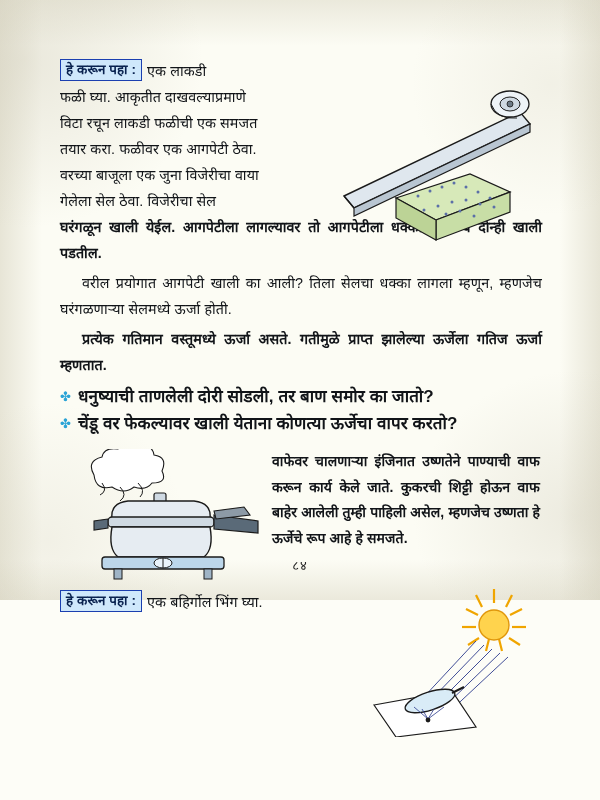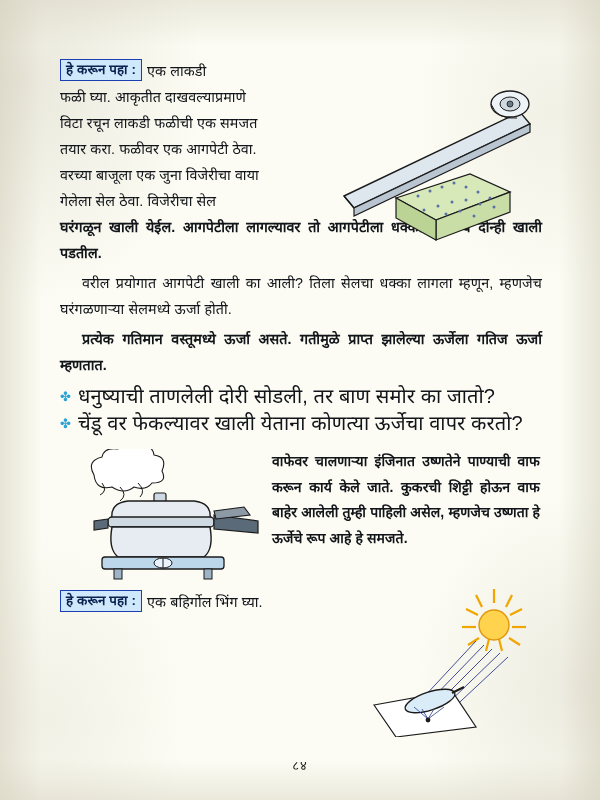--- a/index.html
+++ b/index.html
@@ -9,21 +9,21 @@
   body {
     width: 600px;
     height: 800px;
     background: #fdfdf7;
     font-family: "Liberation Sans", sans-serif;
     overflow: hidden;
   }
   .page {
     position: relative;
     width: 600px;
-    height: 800px;
+    height: 600px;
     background: #fcfcf4;
     box-sizing: border-box;
     border-radius: 27px;
   }
   
   .page::before {
     content: "";
     position: absolute;
     inset: 0;
     background:
@@ -91,22 +91,22 @@
     gap: 7px;
     margin-bottom: 1px;
   }
   .bullet-mark {
     color: #2aa3d6;
     font-size: 13px;
     line-height: 26px;
     flex: 0 0 auto;
   }
   .bullet-text {
-    font-weight: normal;
-    font-size: 20px;
+    font-weight: bold;
+    font-size: 17px;
     line-height: 25px;
   }
 
   
   .block2 {
     position: relative;
     min-height: 140px;
     margin-top: 12px;
   }
   .b2-text {

